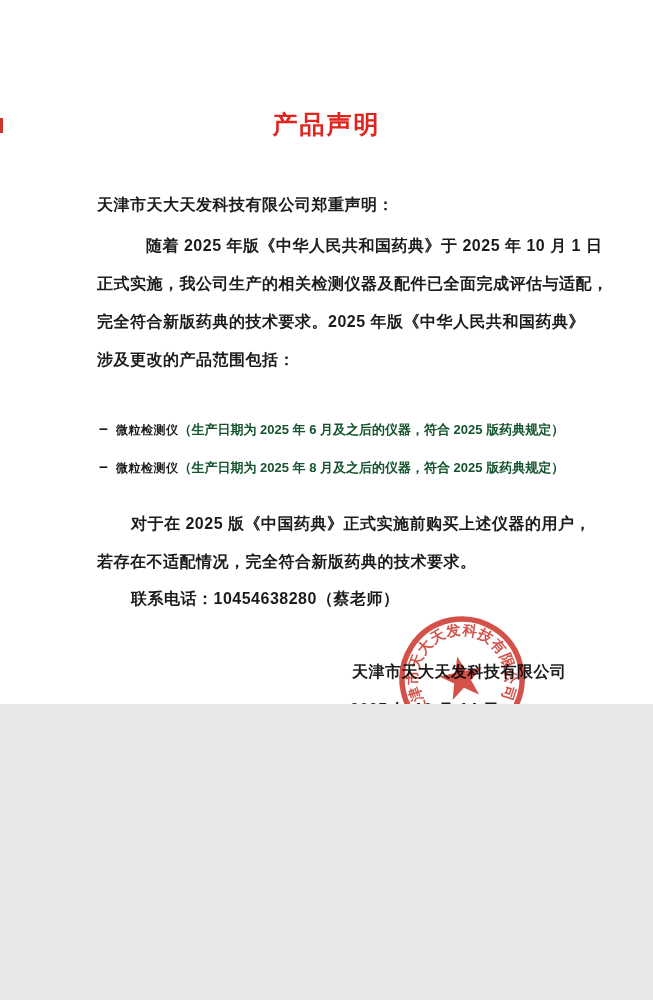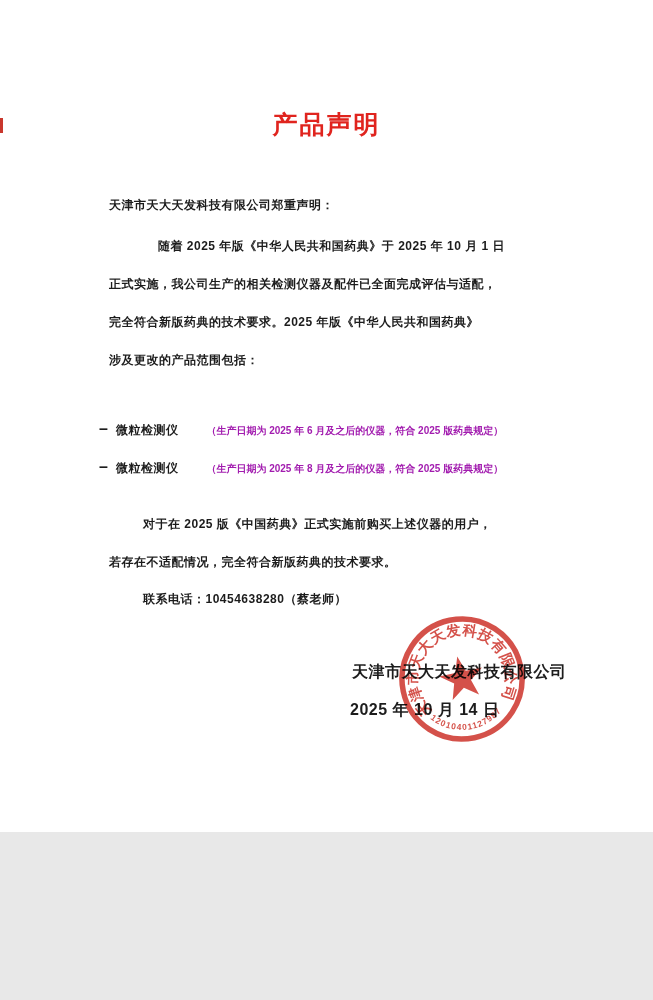--- a/index.html
+++ b/index.html
@@ -1,46 +1,45 @@
 <!DOCTYPE html>
 <html><head>
 <meta charset="utf-8">
 <style>
   html,body{margin:0;padding:0;background:#e8e8e8;}
   .page{
     position:relative;
-    width:653px;height:832px;
+    width:653px;height:704px;
     margin:0 auto;
     background:#ffffff;
     overflow:hidden;
     font-family:"Liberation Sans",sans-serif;
     color:#1c1c1c;
   }
   .abs{position:absolute;white-space:nowrap;}
   .doc-title{
     left:0;top:108px;width:653px;
     text-align:center;
     font-size:25px;font-weight:700;
     letter-spacing:2px;
     color:#e0241e;
   }
   .edge-mark{
     left:0;top:118px;width:3px;height:15px;
     background:#c9372d;
   }
   .bodyline{
-    font-size:12px;font-weight:700;
+    font-size:16px;font-weight:700;
     letter-spacing:.5px;
     line-height:20px;
-    margin-left:12px;
   }
   .bullet-row{display:flex;align-items:baseline;font-weight:700;}
   .bullet-marker{font-size:16px;margin-right:8px;}
   .bullet-label{font-size:12px;letter-spacing:.5px;}
-  .bullet-note{font-size:10px;color:#a21caf;letter-spacing:0;margin-left:28px;}
+  .bullet-note{font-size:13px;color:#14532d;letter-spacing:0;}
   .sig{font-size:16px;font-weight:700;letter-spacing:.5px;}
   .stamp-wrap{
     left:394px;top:611px;width:136px;height:136px;
     mix-blend-mode:multiply;
     pointer-events:none;
   }
   .stamp-wrap svg{display:block;}
 </style>
 </head>
 <body>

